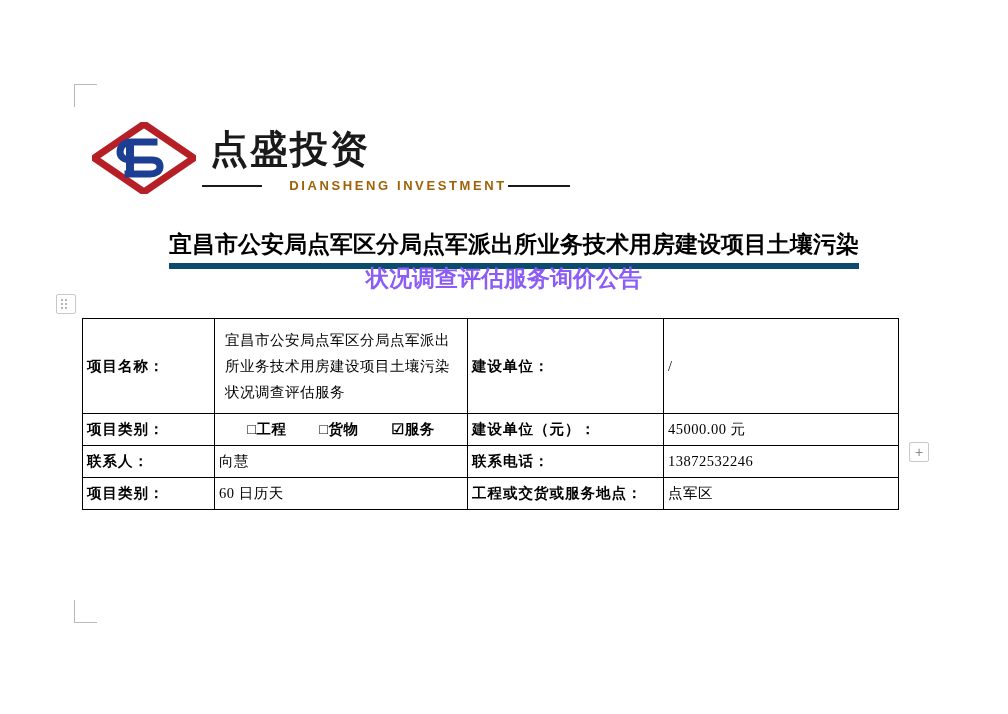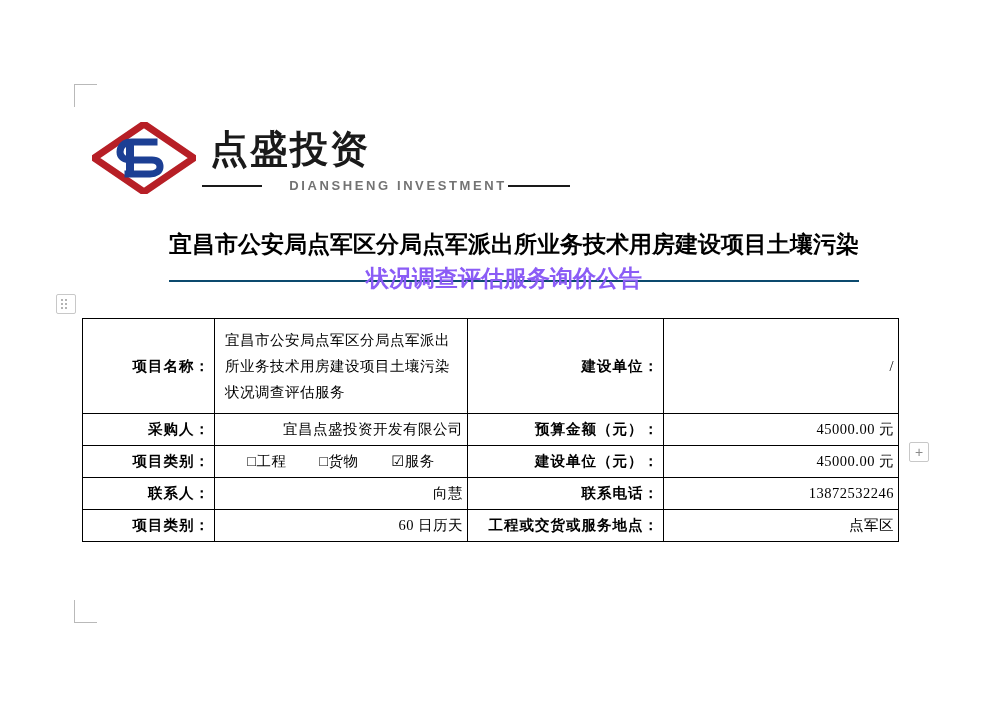--- a/index.html
+++ b/index.html
@@ -63,21 +63,21 @@
   }
   #logo-text-en {
     position: absolute;
     left: 120px;
     top: 56px;
     width: 372px;
     font-family: "Liberation Sans", sans-serif;
     font-weight: bold;
     font-size: 13px;
     letter-spacing: 2.6px;
-    color: #737373;
+    color: #a16207;
     text-align: center;
   }
   .logo-rule {
     position: absolute;
     top: 63px;
     height: 2px;
     background: #1a1a1a;
   }
   .logo-rule.l { left: 110px; width: 60px; }
   .logo-rule.r { left: 416px; width: 62px; }
@@ -90,22 +90,22 @@
     width: 840px;
     text-align: center;
     font-family: "Liberation Serif", serif;
     font-weight: bold;
     font-size: 23px;
     line-height: 34px;
     color: #000;
   }
   #doc-title .line {
     display: inline-block;
-    border-bottom: 2px solid #0c4a6e;
-    padding-bottom: 18px;
+    border-bottom: 6px solid #0c4a6e;
+    padding-bottom: 1px;
     margin-left: 20px;
   }
   #title-line2 {
     position: absolute;
     left: 84px;
     top: 262px;
     width: 840px;
     text-align: center;
     font-family: "Liberation Serif", serif;
     font-weight: bold;
@@ -121,21 +121,21 @@
     top: 318px;
     width: 816px;
     border-collapse: collapse;
     table-layout: fixed;
   }
   #info-table td {
     border: 1px solid #000;
     font-family: "Liberation Serif", serif;
     font-size: 14.5px;
     color: #000;
-    text-align: right;
+    text-align: left;
     vertical-align: middle;
     padding: 6px 4px;
   }
   td.label {
     font-weight: bold;
     letter-spacing: 1px;
   }
   td.val {
     letter-spacing: 0.5px;
   }
@@ -150,21 +150,21 @@
     line-height: 26px;
     letter-spacing: 0.5px;
     margin-top: 20px;
   }
   .cat-row {
     display: flex;
     justify-content: space-around;
     align-items: center;
     padding: 0 12px;
   }
-  .cat-item { white-space: nowrap; }
+  .cat-item { white-space: nowrap; font-weight: bold; }
 
   
   #drag-handle {
     position: absolute;
     left: 56px;
     top: 294px;
     width: 20px;
     height: 20px;
     border: 1px solid #c8c8c8;
     background: #fff;
@@ -238,26 +238,20 @@
         <col class="c4">
     </colgroup>
     <tbody>
       <tr>
         <td class="label">项目名称：</td>
         <td class="val proj-name-cell">宜昌市公安局点军区分局点军派出所业务技术用房建设项目土壤污染状况调查评估服务</td>
         <td class="label">建设单位：</td>
         <td class="val">/</td>
       </tr>
       <tr>
-        <td class="label">采购人：</td>
-        <td class="val">宜昌点盛投资开发有限公司</td>
-        <td class="label">预算金额（元）：</td>
-        <td class="val">45000.00 元</td>
-      </tr>
-      <tr>
         <td class="label">项目类别：</td>
         <td class="val">
           <div class="cat-row">
             <span class="cat-item">□工程</span>
             <span class="cat-item">□货物</span>
             <span class="cat-item">☑服务</span>
           </div>
         </td>
         <td class="label">建设单位（元）：</td>
         <td class="val">45000.00 元</td>

